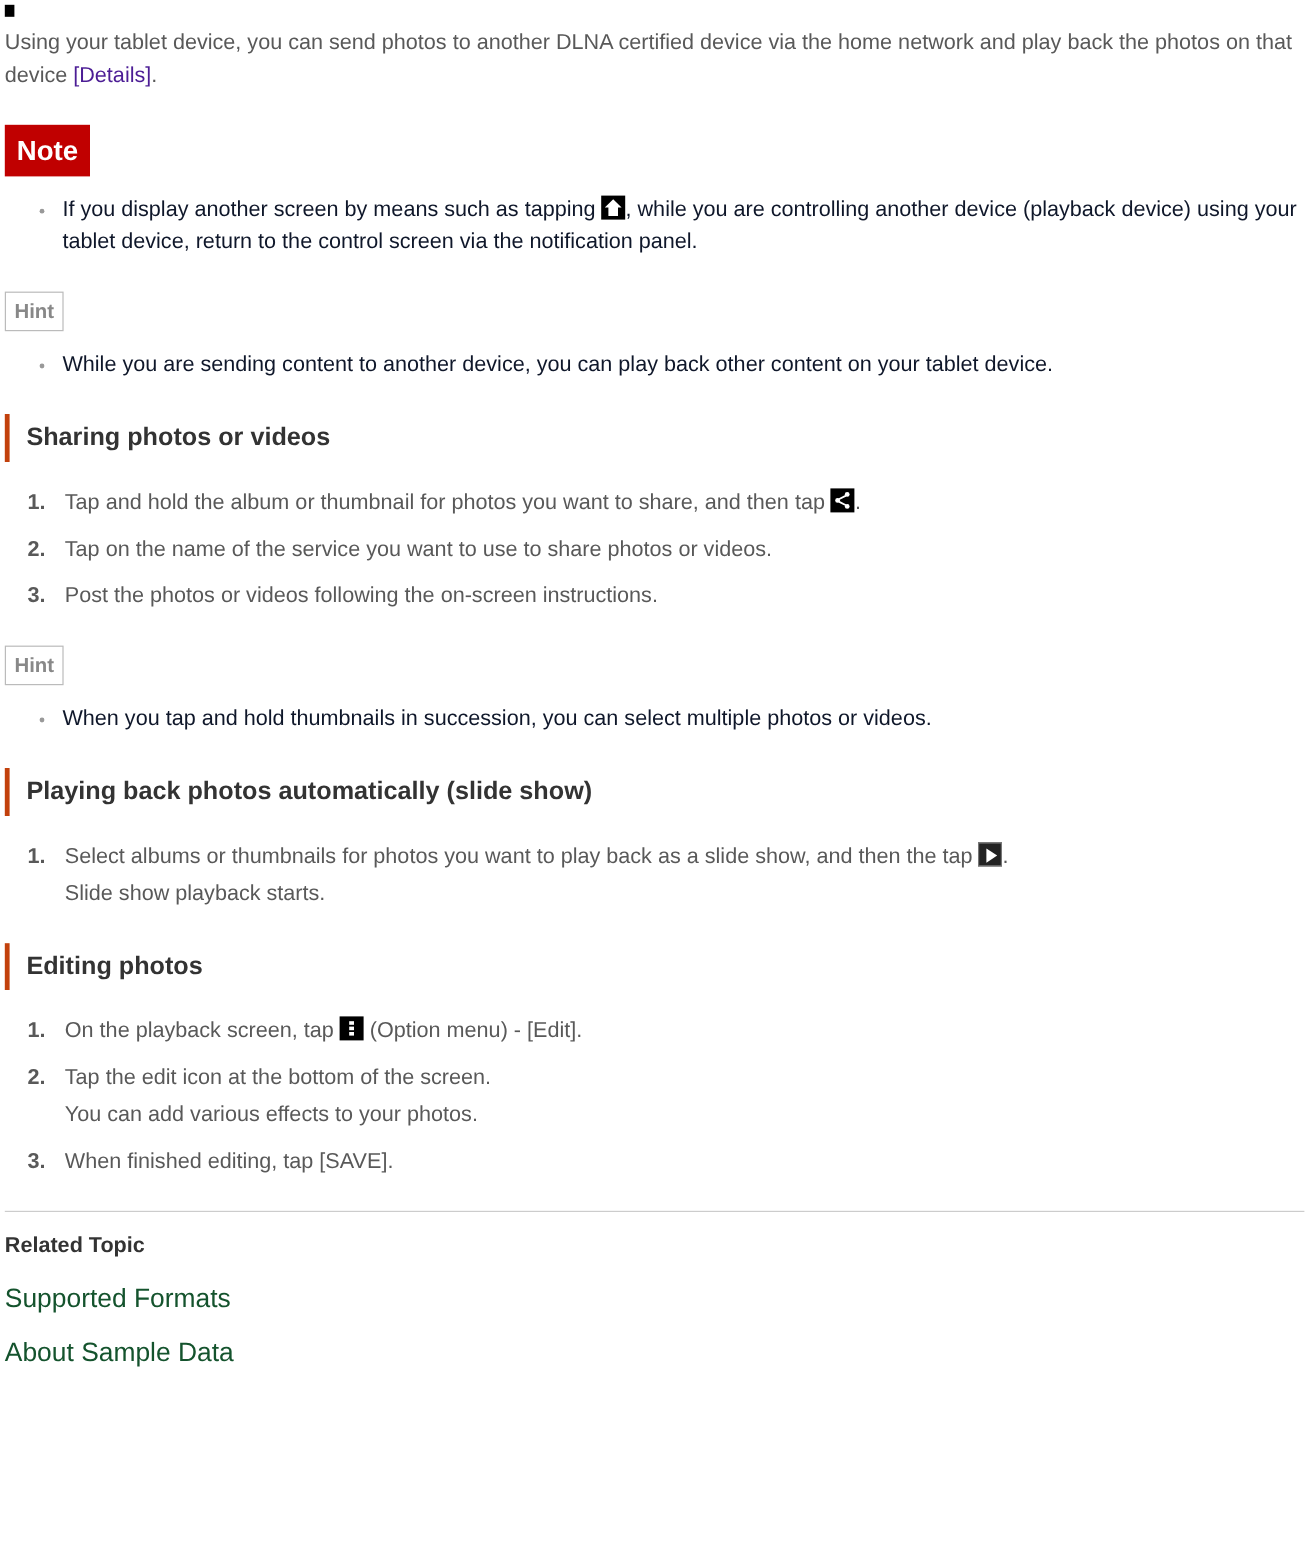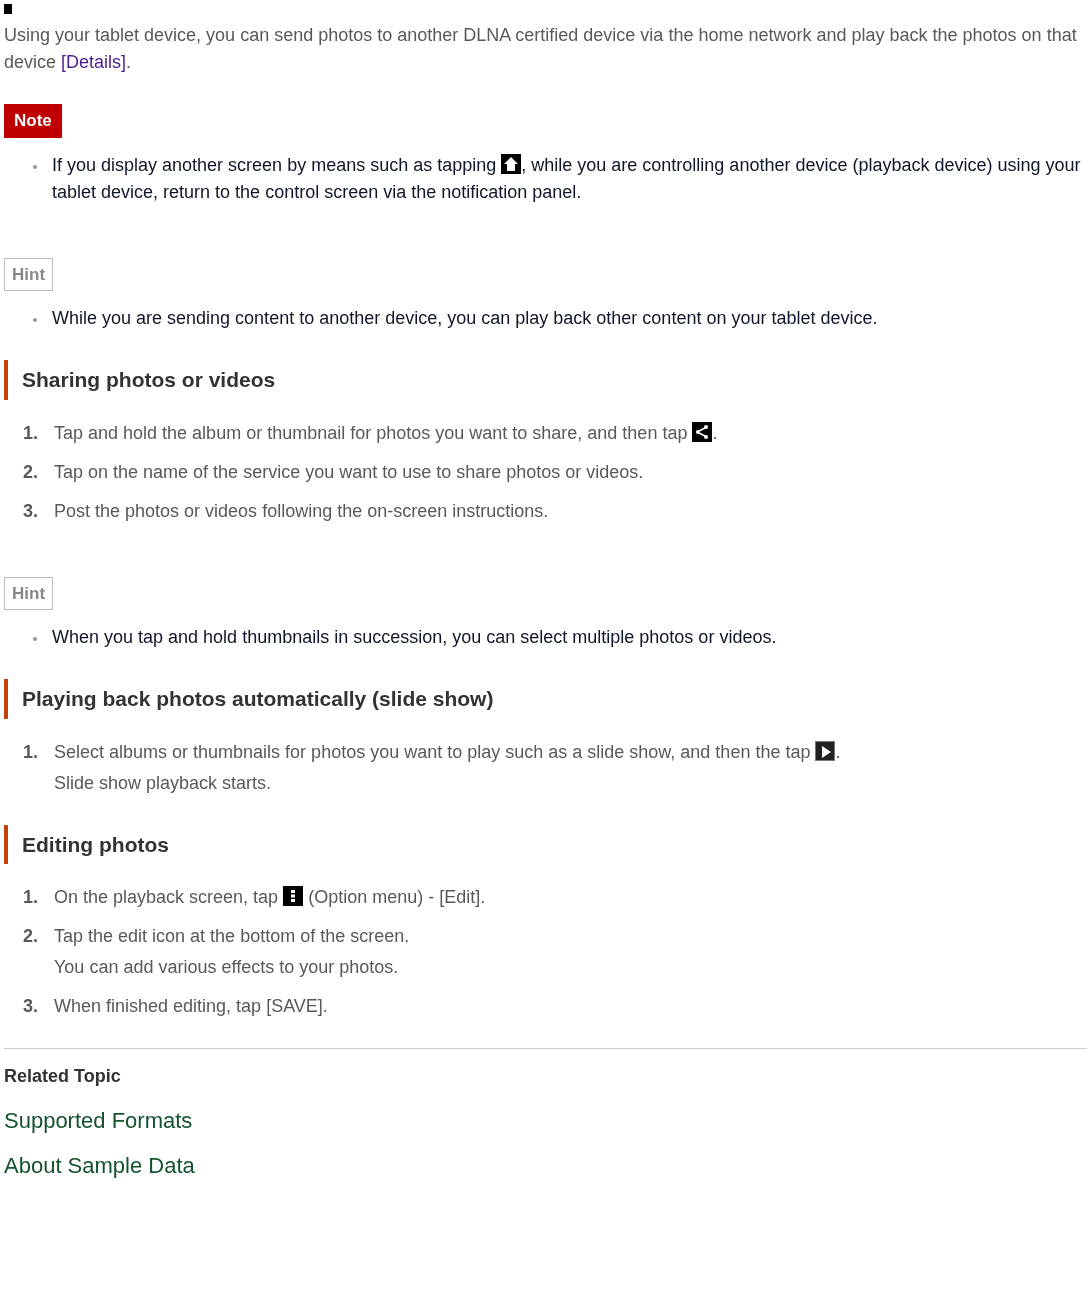--- a/index.html
+++ b/index.html
@@ -23,32 +23,31 @@
     a.details-link {
       color: #4c1d95;
       text-decoration: none;
     }
     .note-badge {
       display: inline-block;
       background: #c00000;
       color: #fff;
       font-weight: bold;
       padding: 4px 10px;
-      font-size: 17px;
+      font-size: 23px;
       margin-bottom: 14px;
     }
     .hint-badge {
       display: inline-block;
       border: 1px solid #bbb;
       color: #888;
       font-weight: bold;
       padding: 3px 7px;
       font-size: 17px;
       margin-bottom: 14px;
-      margin-top: 24px;
     }
     ul.disc { list-style: disc; padding-left: 44px; margin-bottom: 28px; }
     ul.disc li { color: #0f172a; padding-left: 4px;}
     ul.disc li::marker { color: #999; font-size: 14px; }
     ol.steps { padding-left: 44px; margin-bottom: 28px; }
     ol.steps li { color: #595959; margin-bottom: 12px; padding-left: 6px; }
     ol.steps li::marker { font-weight: bold; content: counter(list-item) ".  "; }
     h3.section {
       font-weight: bold;
       color: #333;
@@ -131,21 +130,21 @@
 </ol>
 
 <div class="hint-badge">Hint</div>
 <ul class="disc">
   <li>When you tap and hold thumbnails in succession, you can select multiple photos or videos.</li>
 </ul>
 
 <h3 class="section">Playing back photos automatically (slide show)</h3>
 <ol class="steps">
   <li>
-    <span>Select albums or thumbnails for photos you want to play such as a slide show, and then the tap </span><span class="inline-icon play-icon"><svg width="12" height="14" viewBox="0 0 12 14">
+    <span>Select albums or thumbnails for photos you want to play back as a slide show, and then the tap </span><span class="inline-icon play-icon"><svg width="12" height="14" viewBox="0 0 12 14">
           <polygon points="2,1 11,7 2,13" fill="#fff"></polygon>
         </svg></span><span>.</span>
     <span class="step-sub">Slide show playback starts.</span>
   </li>
 </ol>
 
 <h3 class="section">Editing photos</h3>
 <ol class="steps">
   <li>
     <span>On the playback screen, tap </span><span class="inline-icon options-icon"><svg width="6" height="16" viewBox="0 0 6 16">

